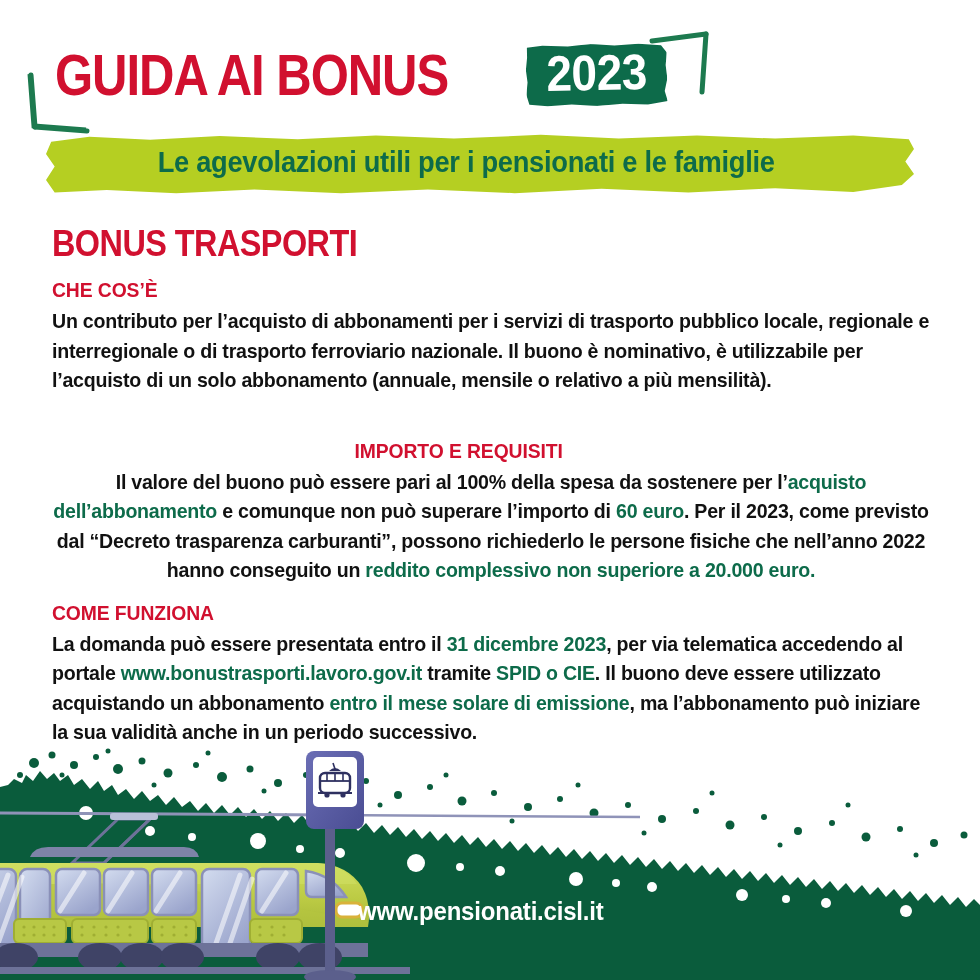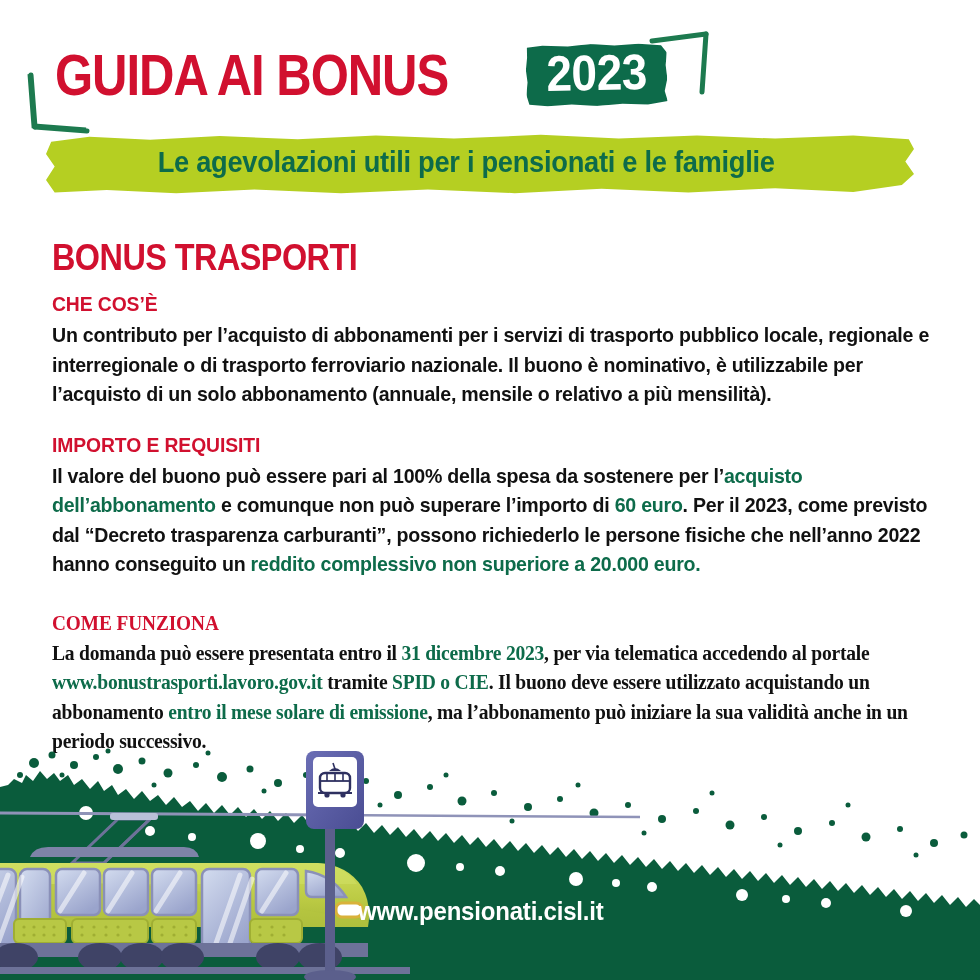--- a/index.html
+++ b/index.html
@@ -28,36 +28,36 @@
     letter-spacing:-0.5px;transform:scaleX(.92);display:inline-block;}
 
   .subtitle-wrap{position:absolute;left:46px;top:133px;width:868px;height:62px;text-align:center;}
   .subtitle-blob{position:absolute;inset:0;background:#b5cf22;
     clip-path:polygon(0.6% 14%,5% 6%,12% 11%,20% 5%,29% 10%,38% 4%,47% 9%,57% 3%,66% 9%,75% 4%,84% 9%,93% 4%,99.4% 10%,100% 26%,99% 46%,100% 66%,98.6% 84%,93% 95%,84% 89%,74% 96%,64% 90%,54% 97%,44% 91%,34% 97%,24% 91%,15% 97%,7% 92%,1% 96%,0% 76%,1% 54%,0% 34%);}
   .subtitle-text{position:relative;display:block;padding:13px 0 0 26px;color:#0d6b4a;
     font-size:29px;line-height:32px;font-weight:bold;letter-spacing:-0.3px;transform:scaleX(.94);
     transform-origin:left center;white-space:nowrap;}
 
   
-  .content{position:absolute;left:52px;top:238px;width:884px;}
+  .content{position:absolute;left:52px;top:224px;width:884px;}
   .section-title{
     color:#d1102f;font-size:36px;line-height:40px;font-weight:bold;letter-spacing:-0.6px;
     transform:scaleX(.9);transform-origin:left center;margin:0 0 14px 0;white-space:nowrap;
   }
   .sub-head{
     color:#d1102f;font-size:21px;line-height:24px;font-weight:bold;letter-spacing:-0.1px;
     transform:scaleX(.92);transform-origin:left center;margin:0 0 4px 0;white-space:nowrap;
   }
   .para{
     color:#111111;font-size:20.5px;line-height:29.5px;font-weight:bold;letter-spacing:-0.25px;
     margin:0;transform:scaleX(.955);transform-origin:left top;width:104%;
   }
   .hl{color:#0d6b4a;}
-  .blk-importo{margin-top:24px;}
-  .blk-come{margin-top:32px;font-family:Liberation Serif, serif;}
+  .blk-importo{margin-top:44px;text-align:center;}
+  .blk-come{margin-top:16px;}
 
   
   .bottom{position:absolute;left:0;bottom:0;width:980px;height:235px;overflow:hidden;}
   .bottom svg{display:block;position:absolute;left:0;top:0;}
 
   .site-url{
     position:absolute;left:358px;top:897px;color:#ffffff;font-size:25px;line-height:28px;
     font-weight:bold;letter-spacing:-0.2px;transform:scaleX(.96);transform-origin:left center;
     white-space:nowrap;
   }

